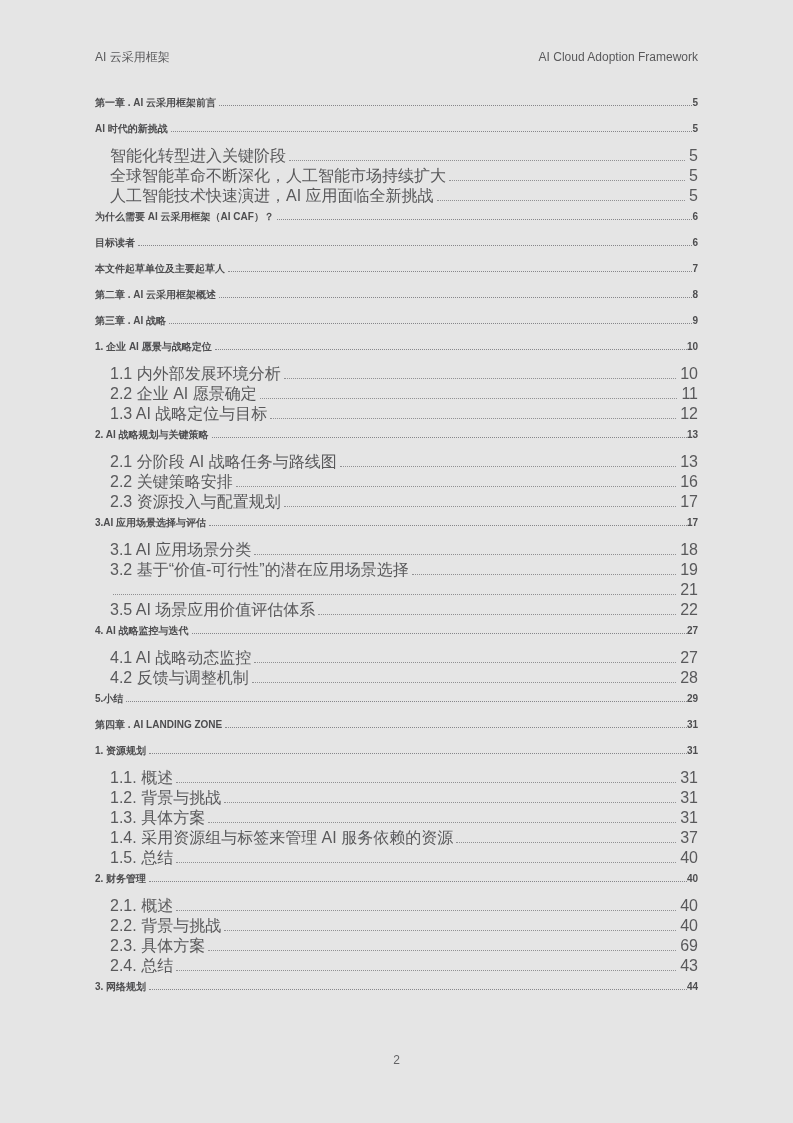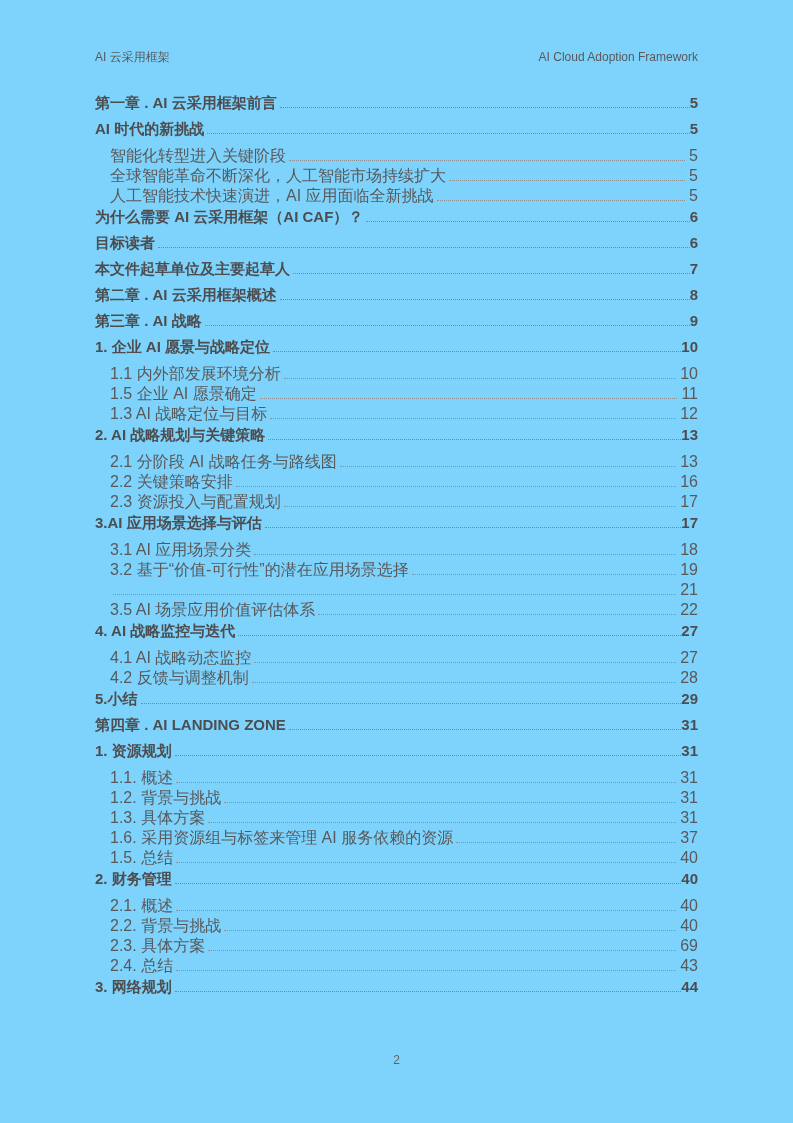--- a/index.html
+++ b/index.html
@@ -2,21 +2,21 @@
 <html><head>
 <meta charset="utf-8">
 <style>
   * { margin: 0; padding: 0; box-sizing: border-box; }
   html, body { background: #ffffff; }
   .page {
     position: relative;
     width: 793px;
     height: 1123px;
     margin: 0 auto;
-    background: #7dd3fc;
+    background: #e5e5e5;
     font-family: "Liberation Sans", "DejaVu Sans", sans-serif;
     color: #59595b;
     overflow: hidden;
   }
   .content { padding: 49px 95px 0 95px; }
   .header {
     display: flex;
     justify-content: space-between;
     align-items: baseline;
     font-size: 12px;
@@ -32,21 +32,21 @@
   .row .dots {
     flex: 1 1 auto;
     min-width: 12px;
     height: 5px;
     border-bottom: 1px dotted #909092;
     margin-left: 3px;
   }
   .row .pg { flex: 0 0 auto; }
   .lvl1 {
     font-weight: bold;
-    font-size: 15px;
+    font-size: 10px;
     line-height: 18px;
     color: #4d4d4f;
     margin-top: 2px;
     margin-bottom: 8px;
   }
   .lvl2 {
     font-size: 16px;
     line-height: 20px;
     color: #59595b;
     padding-left: 15px;
@@ -127,21 +127,21 @@
           <span class="label">1. 企业 AI 愿景与战略定位</span>
           <span class="dots"></span>
           <span class="pg">10</span>
         </div>
         <div class="row lvl2">
           <span class="label">1.1 内外部发展环境分析</span>
           <span class="dots"></span>
           <span class="pg">10</span>
         </div>
         <div class="row lvl2">
-          <span class="label">1.5 企业 AI 愿景确定</span>
+          <span class="label">2.2 企业 AI 愿景确定</span>
           <span class="dots"></span>
           <span class="pg">11</span>
         </div>
         <div class="row lvl2">
           <span class="label">1.3 AI 战略定位与目标</span>
           <span class="dots"></span>
           <span class="pg">12</span>
         </div>
         <div class="row lvl1">
           <span class="label">2. AI 战略规划与关键策略</span>
@@ -226,21 +226,21 @@
           <span class="label">1.2. 背景与挑战</span>
           <span class="dots"></span>
           <span class="pg">31</span>
         </div>
         <div class="row lvl2">
           <span class="label">1.3. 具体方案</span>
           <span class="dots"></span>
           <span class="pg">31</span>
         </div>
         <div class="row lvl2">
-          <span class="label">1.6. 采用资源组与标签来管理 AI 服务依赖的资源</span>
+          <span class="label">1.4. 采用资源组与标签来管理 AI 服务依赖的资源</span>
           <span class="dots"></span>
           <span class="pg">37</span>
         </div>
         <div class="row lvl2">
           <span class="label">1.5. 总结</span>
           <span class="dots"></span>
           <span class="pg">40</span>
         </div>
         <div class="row lvl1">
           <span class="label">2. 财务管理</span>

